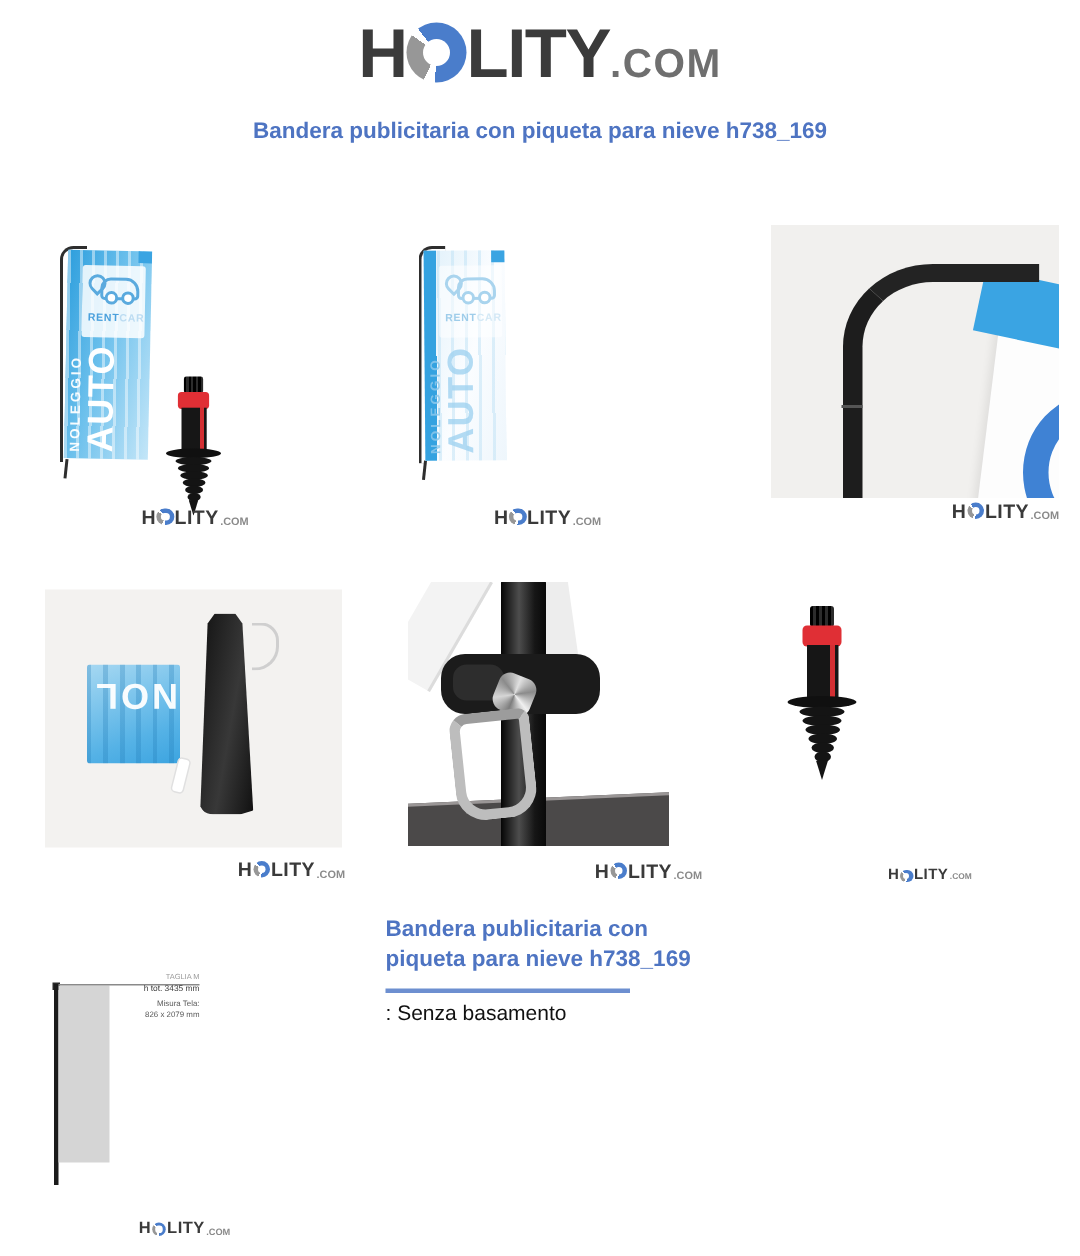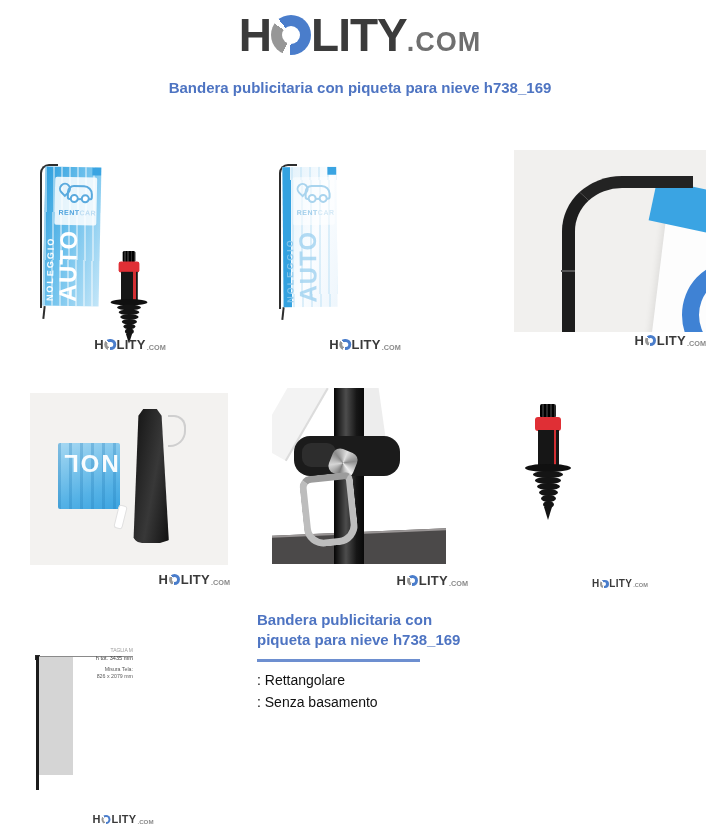--- a/index.html
+++ b/index.html
@@ -273,17 +273,16 @@
       <span>H</span>
         <span class="oswirl"></span>
         <span>LITY</span>
         <span class="wm-suffix">.COM</span>
     </span>
   </div>
 
   <div class="details">
     <h2>Bandera publicitaria con piqueta para nieve h738_169</h2>
     <div class="rule"></div>
-    <div class="attr">: Rettangolare</div>
     <div class="attr" style="margin-top:4px;">: Senza basamento</div>
   </div>
 
 </div>
 
 </body></html>

